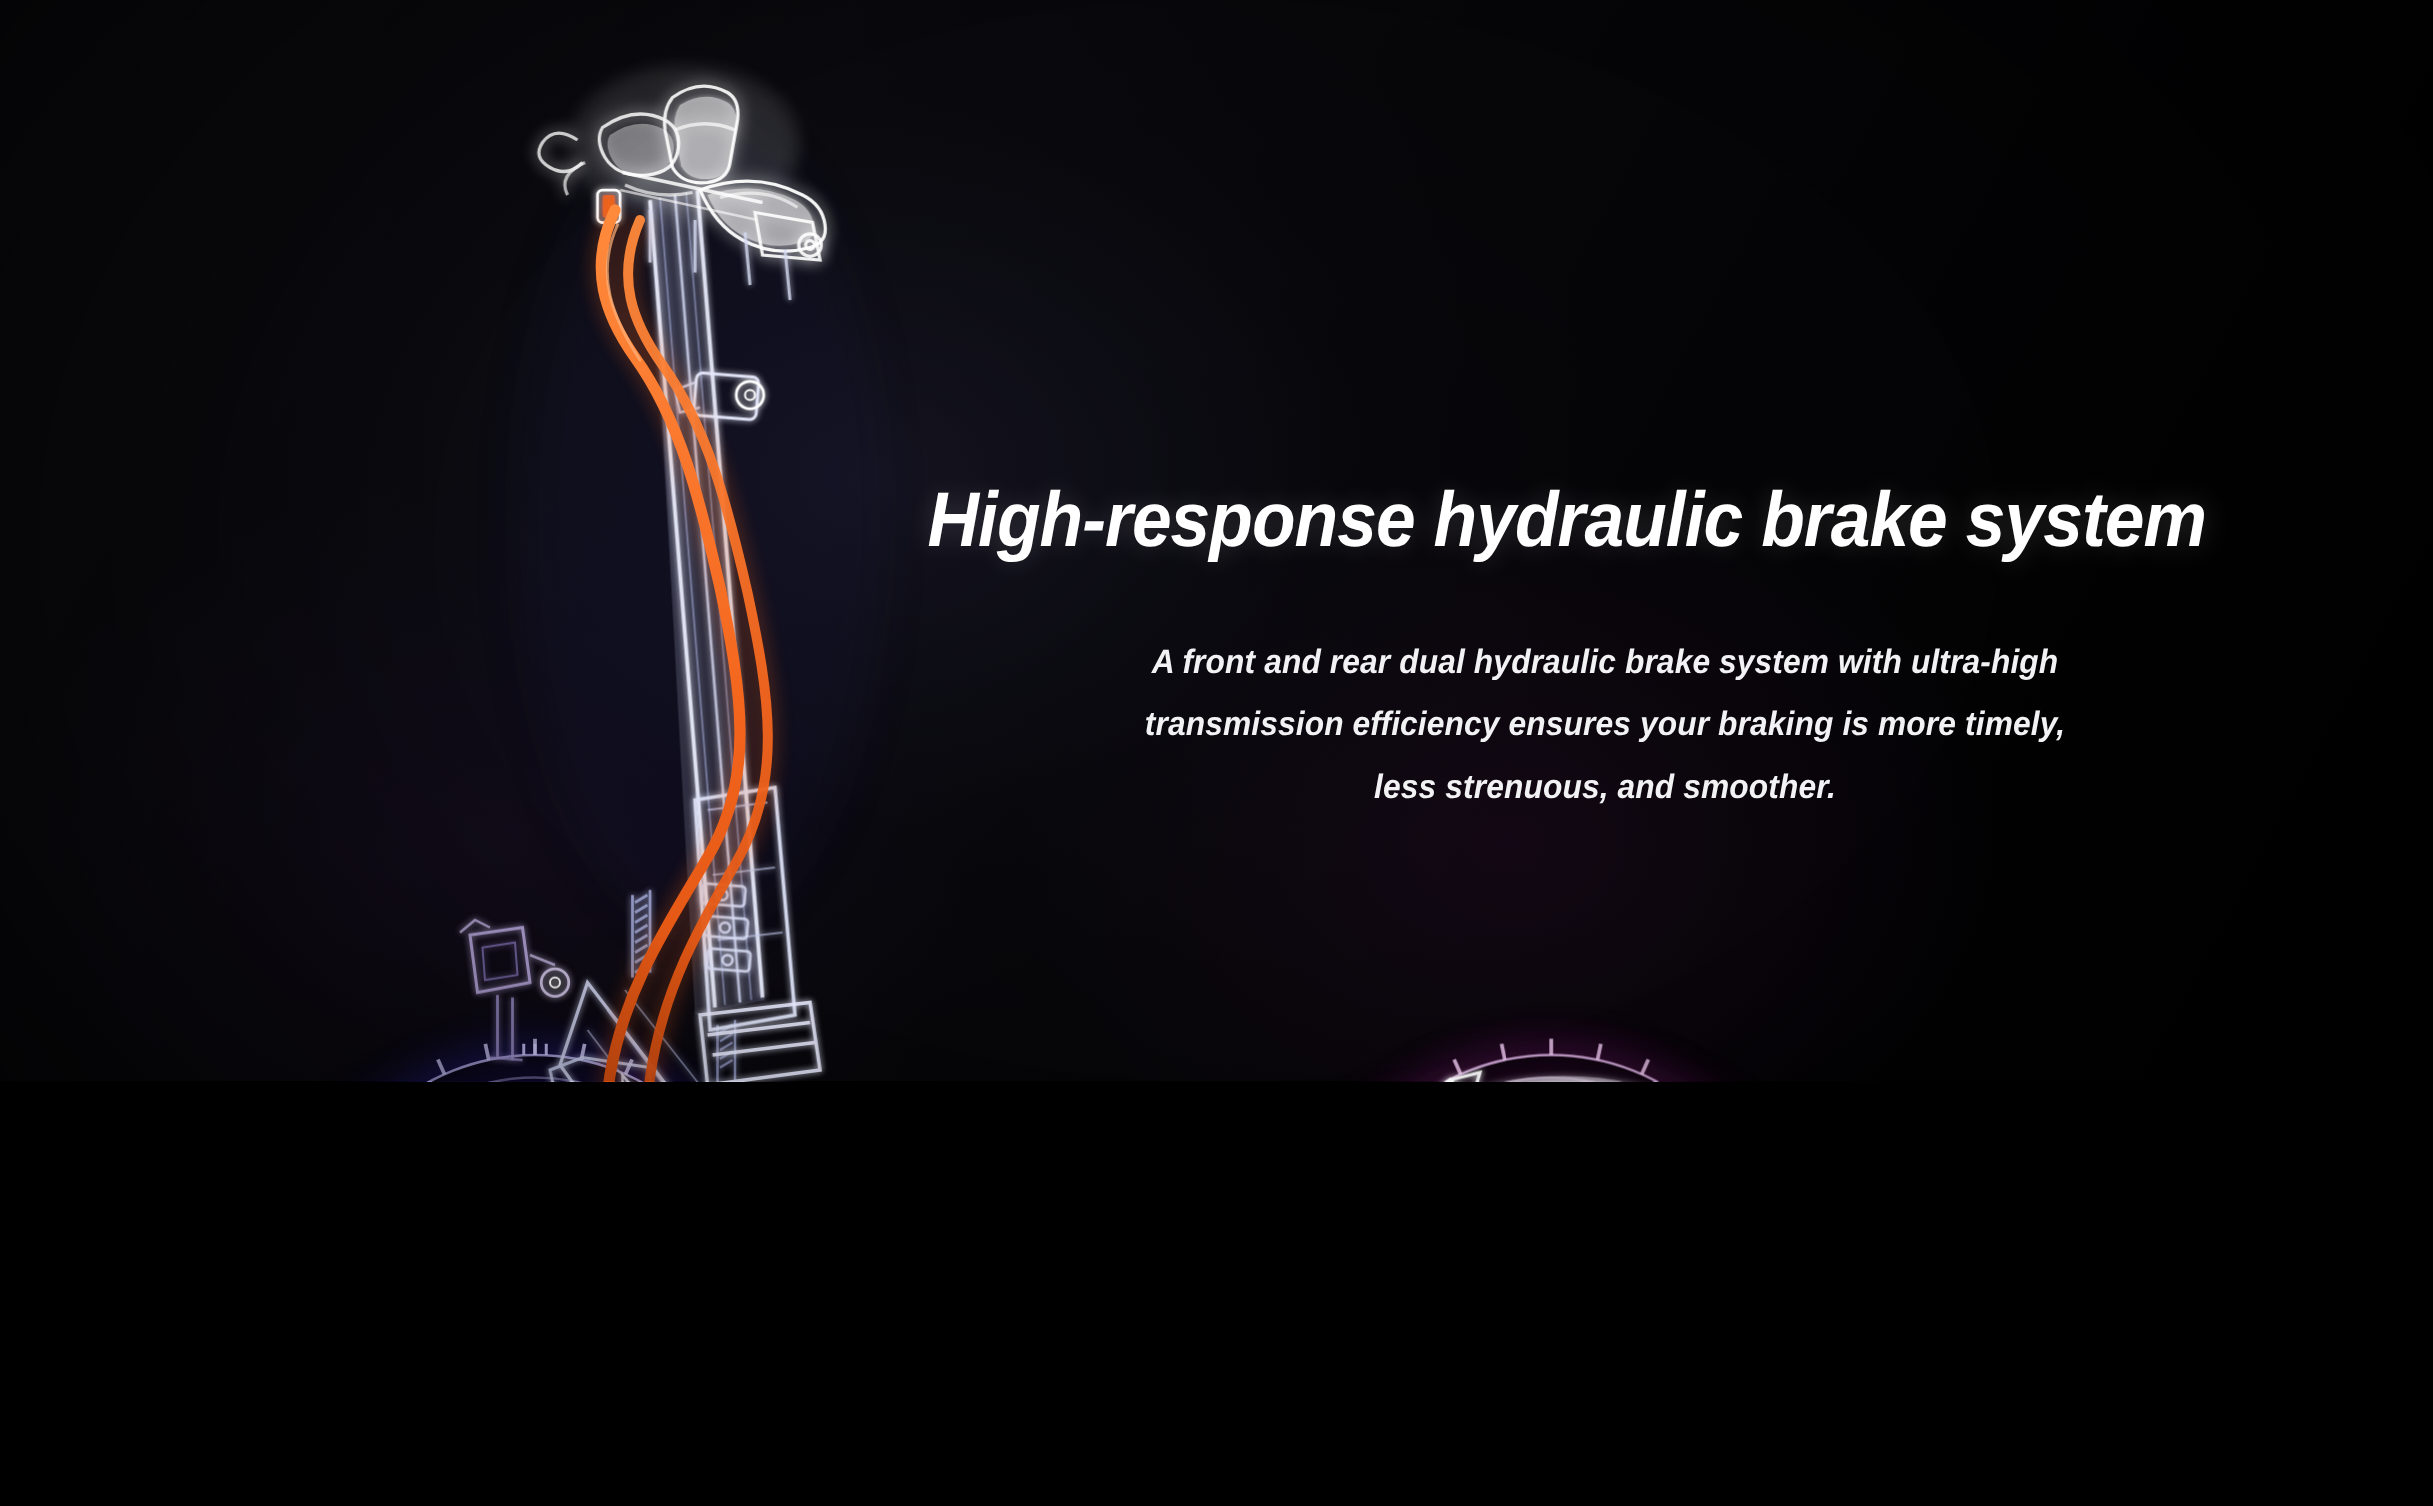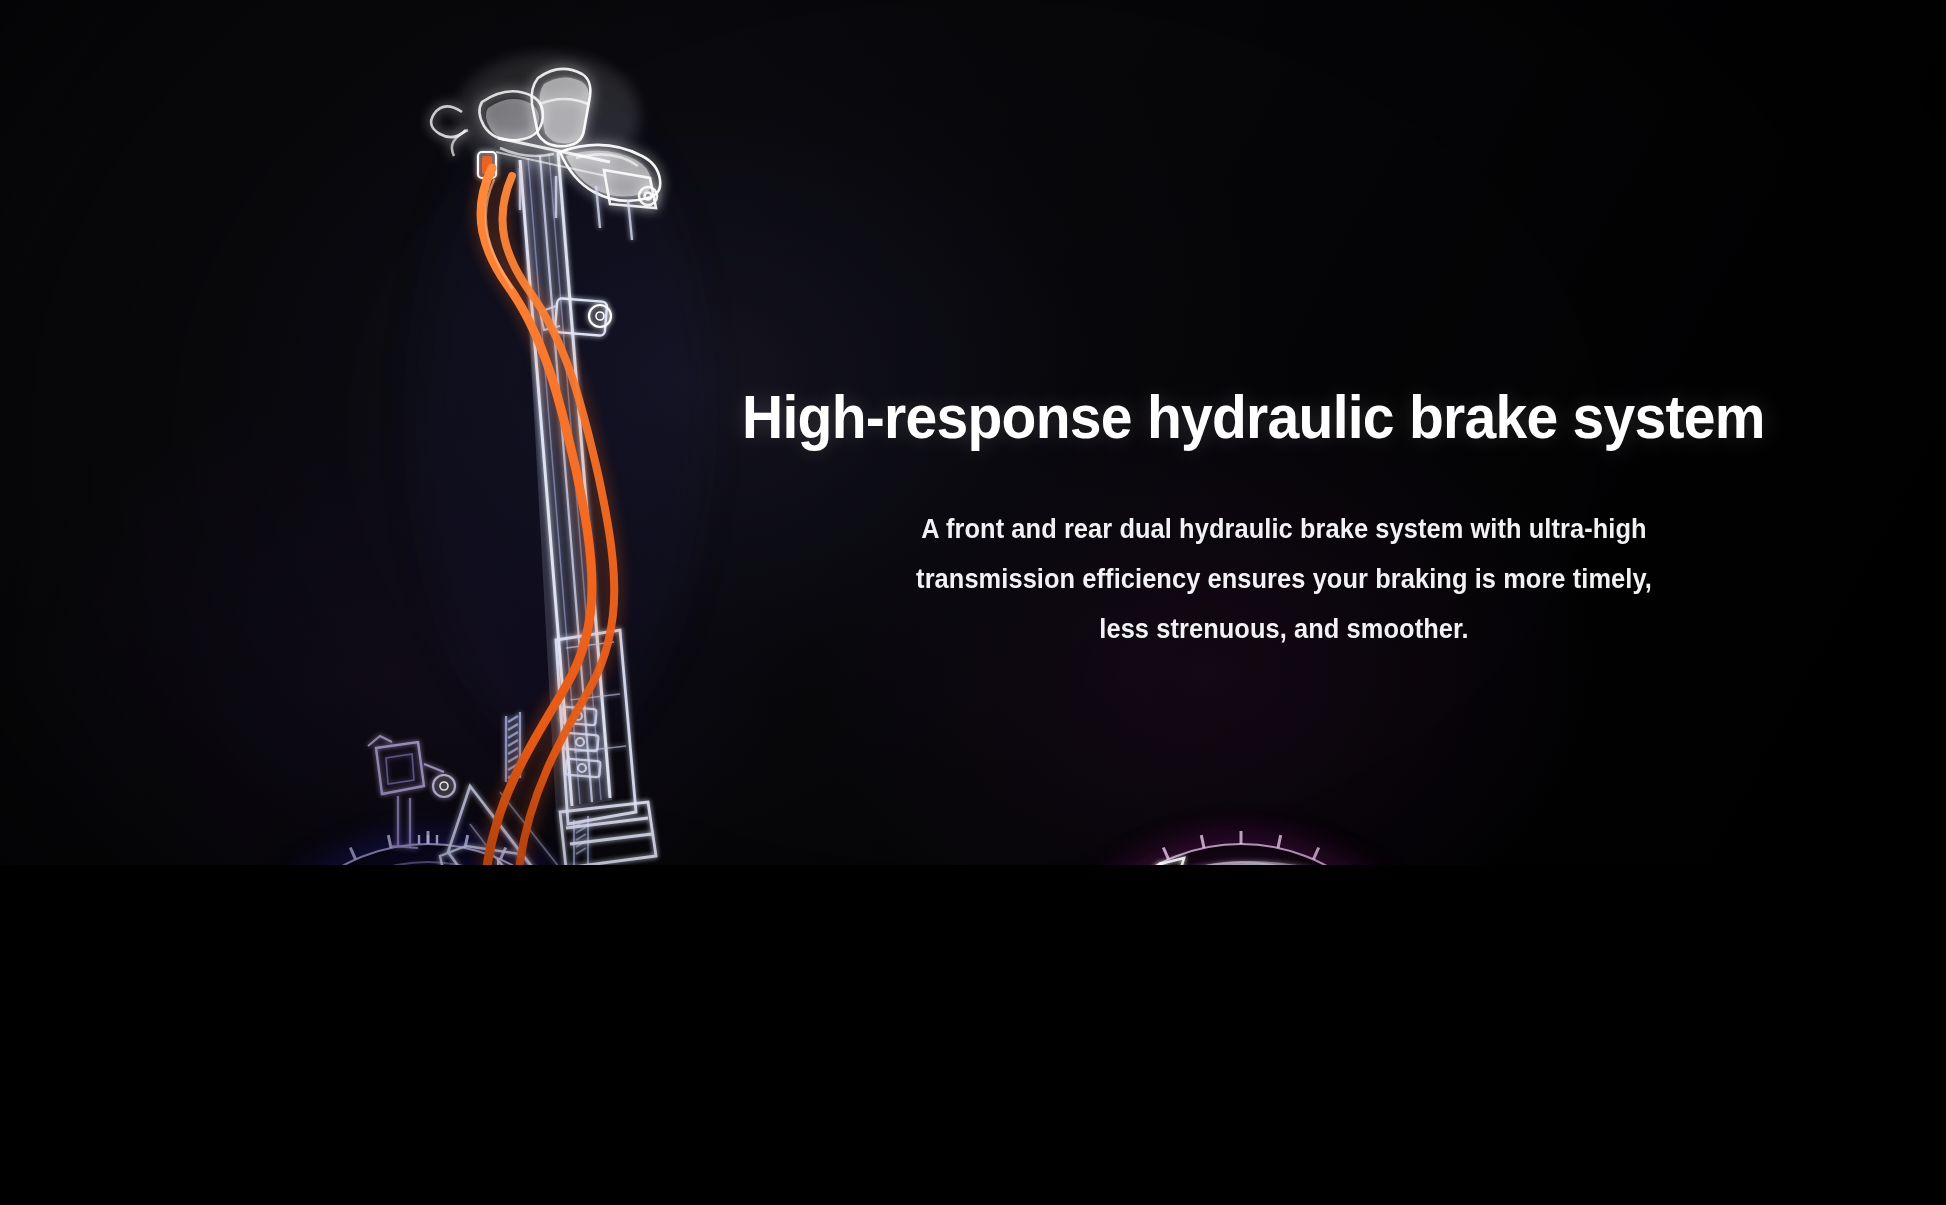--- a/index.html
+++ b/index.html
@@ -8,20 +8,21 @@
     width:1946px; height:1205px;
     background:#000;
     overflow:hidden;
     font-family:"Liberation Sans", sans-serif;
   }
   #stage {
     position:relative;
     width:1946px; height:865px;
     background:#040405;
     overflow:hidden;
+    font-style:italic;
   }
   
   #bg-wash {
     position:absolute; inset:0;
     background:
       radial-gradient(ellipse 820px 620px at 36% 44%, rgba(30,28,48,.55) 0%, rgba(12,12,20,.30) 45%, rgba(0,0,0,0) 72%),
       radial-gradient(ellipse 560px 420px at 20% 78%, rgba(40,20,60,.30) 0%, rgba(0,0,0,0) 70%),
       radial-gradient(ellipse 560px 420px at 62% 78%, rgba(60,18,60,.26) 0%, rgba(0,0,0,0) 70%),
       linear-gradient(118deg, #0c0c10 0%, #07070a 42%, #000 100%);
     pointer-events:none;

